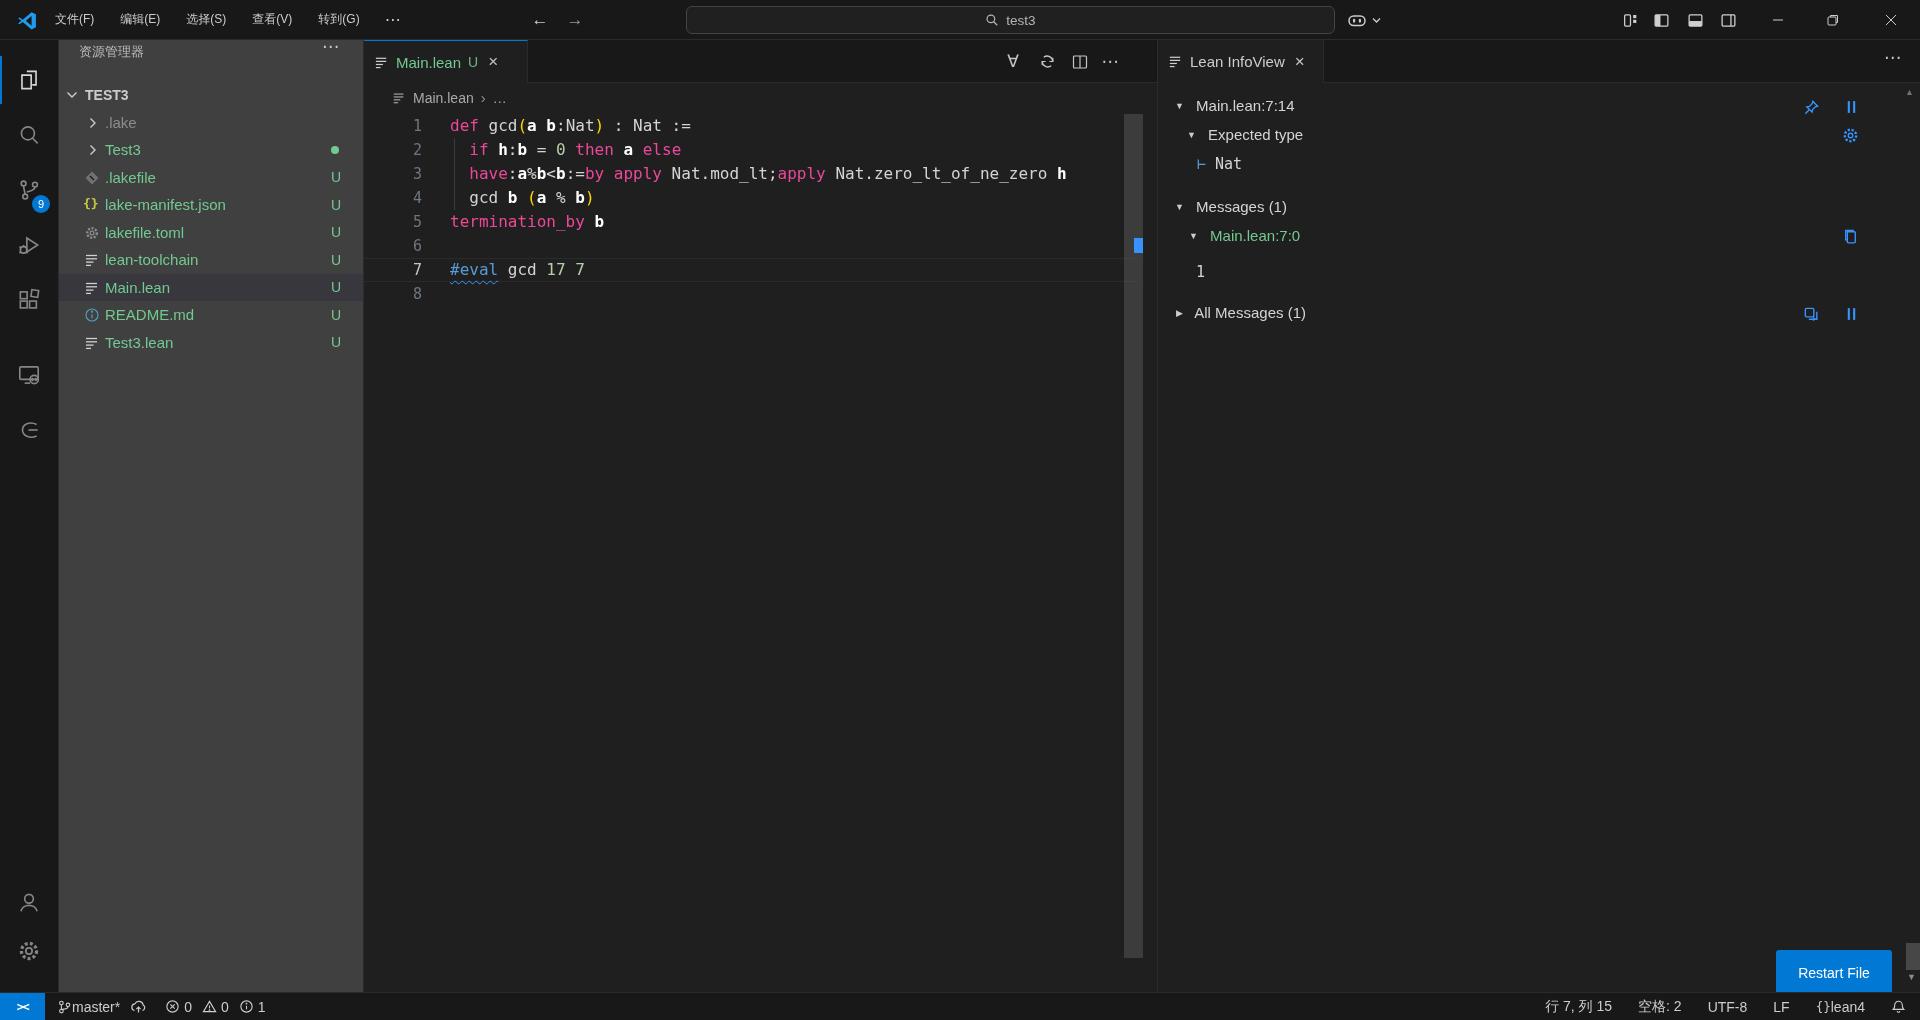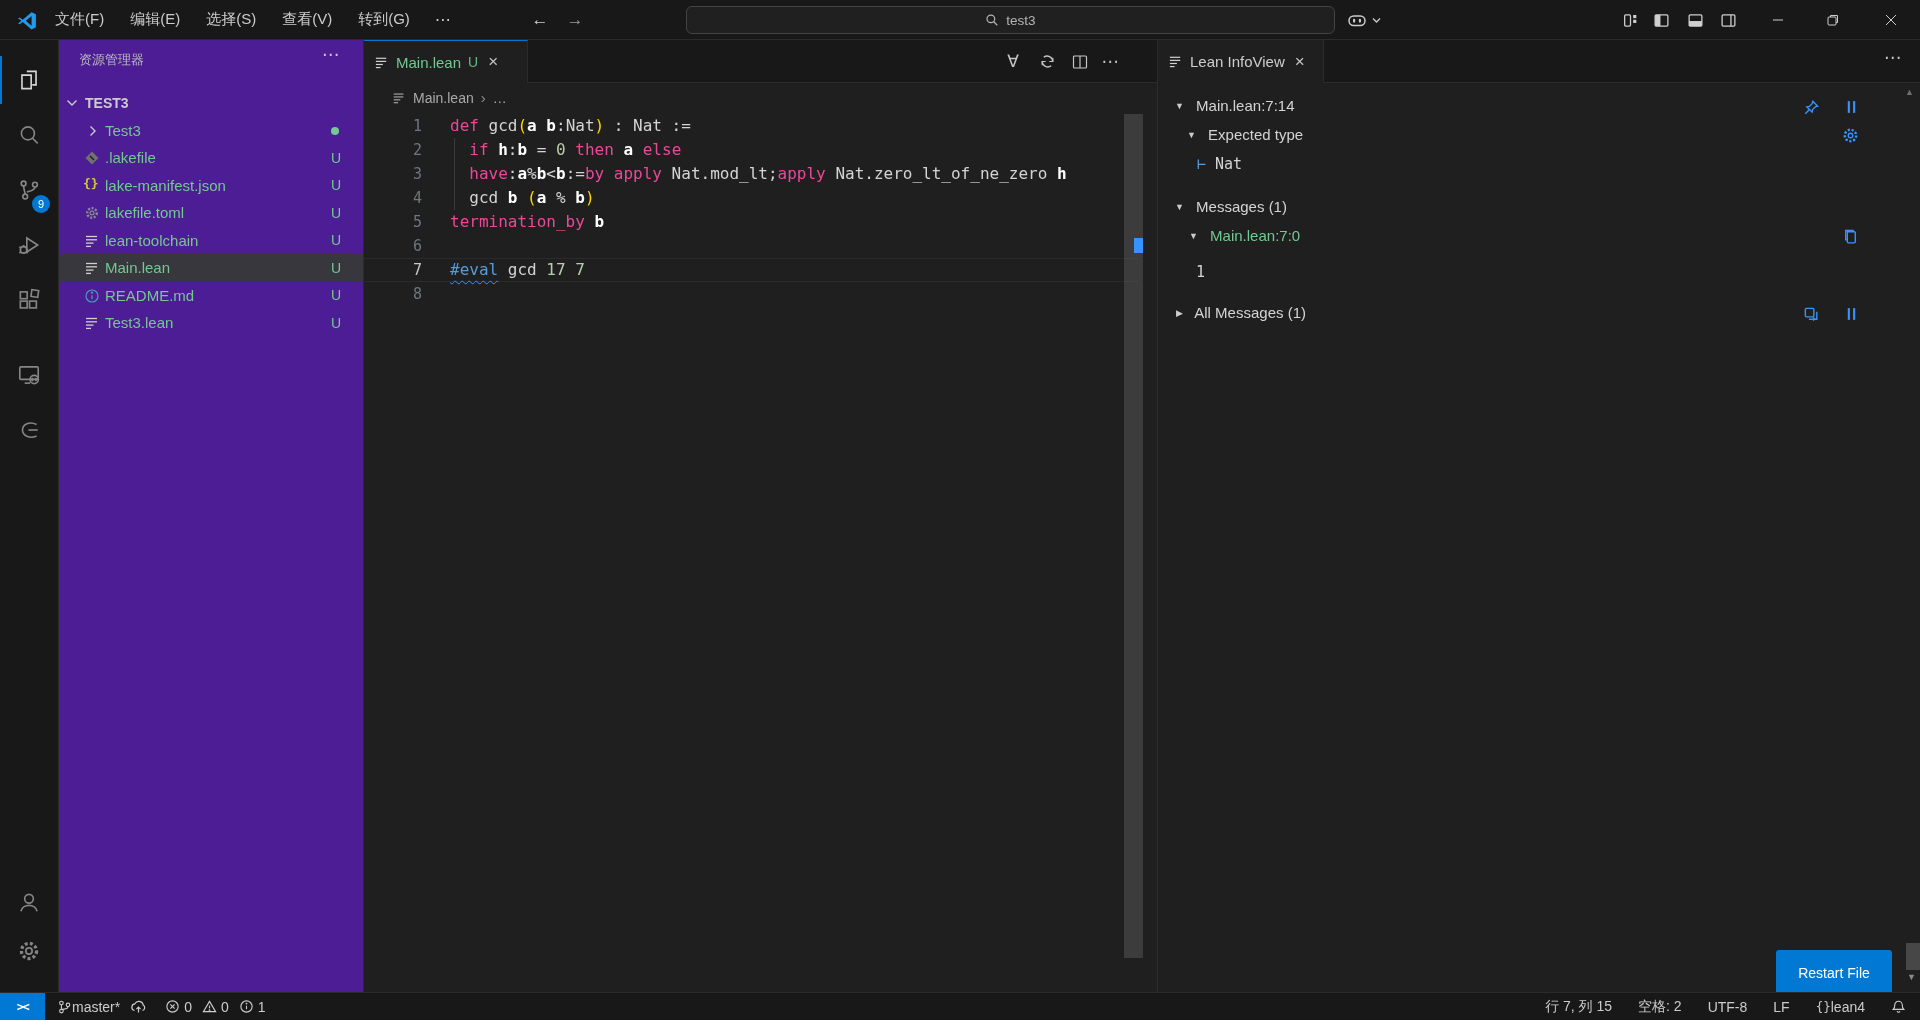--- a/index.html
+++ b/index.html
@@ -5,21 +5,21 @@
   * { margin:0; padding:0; box-sizing:border-box; }
   html,body { width:1920px; height:1020px; overflow:hidden; background:#1f1f1f;
     font-family:"Liberation Sans","DejaVu Sans",sans-serif; color:#cccccc; }
   svg { display:block; }
 
   
   #titlebar { position:absolute; left:0; top:0; width:1920px; height:40px;
     background:#181818; border-bottom:1px solid #2b2b2b; z-index:30; }
   #logo { position:absolute; left:16px; top:9px; }
   #menus { position:absolute; left:42px; top:0; height:100%; display:flex; align-items:center; }
-  .menu { padding:0 13px; font-size:15px; color:#cccccc; }
+  .menu { padding:0 13px; font-size:12px; color:#cccccc; }
   #menu-overflow { padding:0 12px; font-size:16px; color:#cccccc; }
   .nav-arrow { position:absolute; top:0; height:40px; width:30px; display:flex;
     align-items:center; justify-content:center; font-size:17px; color:#cfcfcf; }
   #searchbox { position:absolute; left:686px; top:6px; width:649px; height:28px;
     background:#202021; border:1px solid #434345; border-radius:6px;
     display:flex; align-items:center; justify-content:center; gap:7px;
     color:#b4b4b4; font-size:13.5px; }
   .tb-icon { position:absolute; top:0; height:40px; display:flex; align-items:center; justify-content:center; }
   .winbtn { width:46px; }
   #close-btn { width:50px; }
@@ -29,22 +29,22 @@
     background:#181818; border-right:1px solid #2b2b2b; z-index:20; }
   .ab-item { position:absolute; left:0; width:58px; height:48px;
     display:flex; align-items:center; justify-content:center; }
   .ab-item svg { stroke:#868686; fill:none; stroke-width:1.5; }
   .ab-item.active svg { stroke:#d7d7d7; }
   .ab-item.active::before { content:""; position:absolute; left:0; top:0; width:2px; height:48px; background:#0078d4; }
   .ab-badge { position:absolute; right:8px; bottom:1px; min-width:18px; height:18px; border-radius:9px;
     background:#0078d4; color:#fff; font-size:11px; display:flex; align-items:center; justify-content:center; }
 
   
-  #sidebar { position:absolute; left:59px; top:40px; width:305px; bottom:28px;
-    background:#4c1d95; border-right:1px solid #2b2b2b; z-index:10; }
+  #sidebar { position:absolute; left:59px; top:32px; width:305px; bottom:28px;
+    background:#404040; border-right:1px solid #2b2b2b; z-index:10; }
   #sb-title { position:absolute; left:20px; top:11px; font-size:13px; color:#bbbbbb; }
   #sb-actions { position:absolute; right:24px; top:4px; font-size:17px; color:#cccccc; }
   #tree { position:absolute; left:0; top:49px; right:0; }
   .trow { height:27.5px; position:relative; display:flex; align-items:center; font-size:15px; color:#73c991; }
   .trow.selected { background:#37373d; }
   .trow .tname { position:absolute; left:46px; white-space:nowrap; }
   .trow.root-row .tname { left:26px; color:#cccccc; font-weight:700; font-size:14px; }
   .trow.ignored .tname { color:#8c8c8c; }
   .t-chev { position:absolute; left:26px; top:6px; }
   .root-row .t-chev { left:5px; }
@@ -271,20 +271,28 @@
   <span id="sb-actions">⋯</span>
   <div id="tree">
       <div class="trow root-row">
         <span class="t-chev">
           <svg width="16" height="16" viewBox="0 0 16 16" stroke="#cccccc" fill="none" stroke-width="1.4">
             <path d="M3.5 5.5 8 10l4.5-4.5"></path>
           </svg>
         </span>
         <span class="tname">TEST3</span>
       </div>
+      <div class="trow ignored">
+        <span class="t-chev">
+          <svg width="16" height="16" viewBox="0 0 16 16" stroke="#cccccc" fill="none" stroke-width="1.4">
+            <path d="M5.5 3.5 10 8l-4.5 4.5"></path>
+          </svg>
+        </span>
+        <span class="tname">.lake</span>
+      </div>
       <div class="trow">
         <span class="t-chev">
           <svg width="16" height="16" viewBox="0 0 16 16" stroke="#cccccc" fill="none" stroke-width="1.4">
             <path d="M5.5 3.5 10 8l-4.5 4.5"></path>
           </svg>
         </span>
         <span class="tname">Test3</span>
         <span class="t-dot"></span>
       </div>
       <div class="trow">

